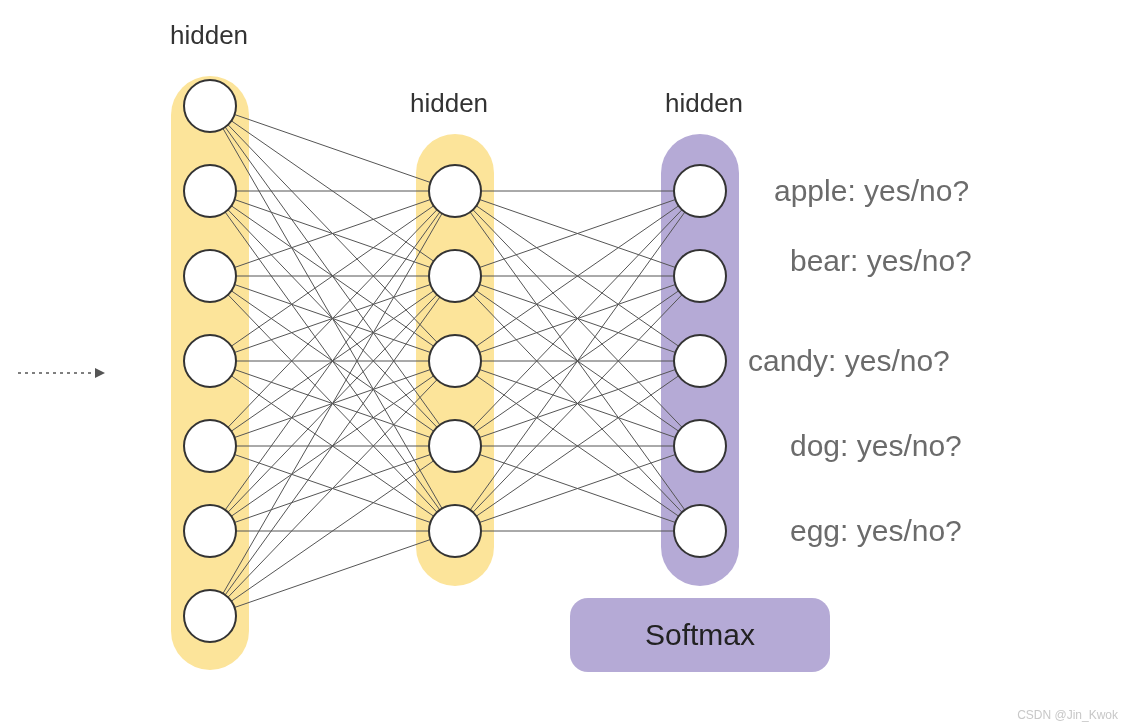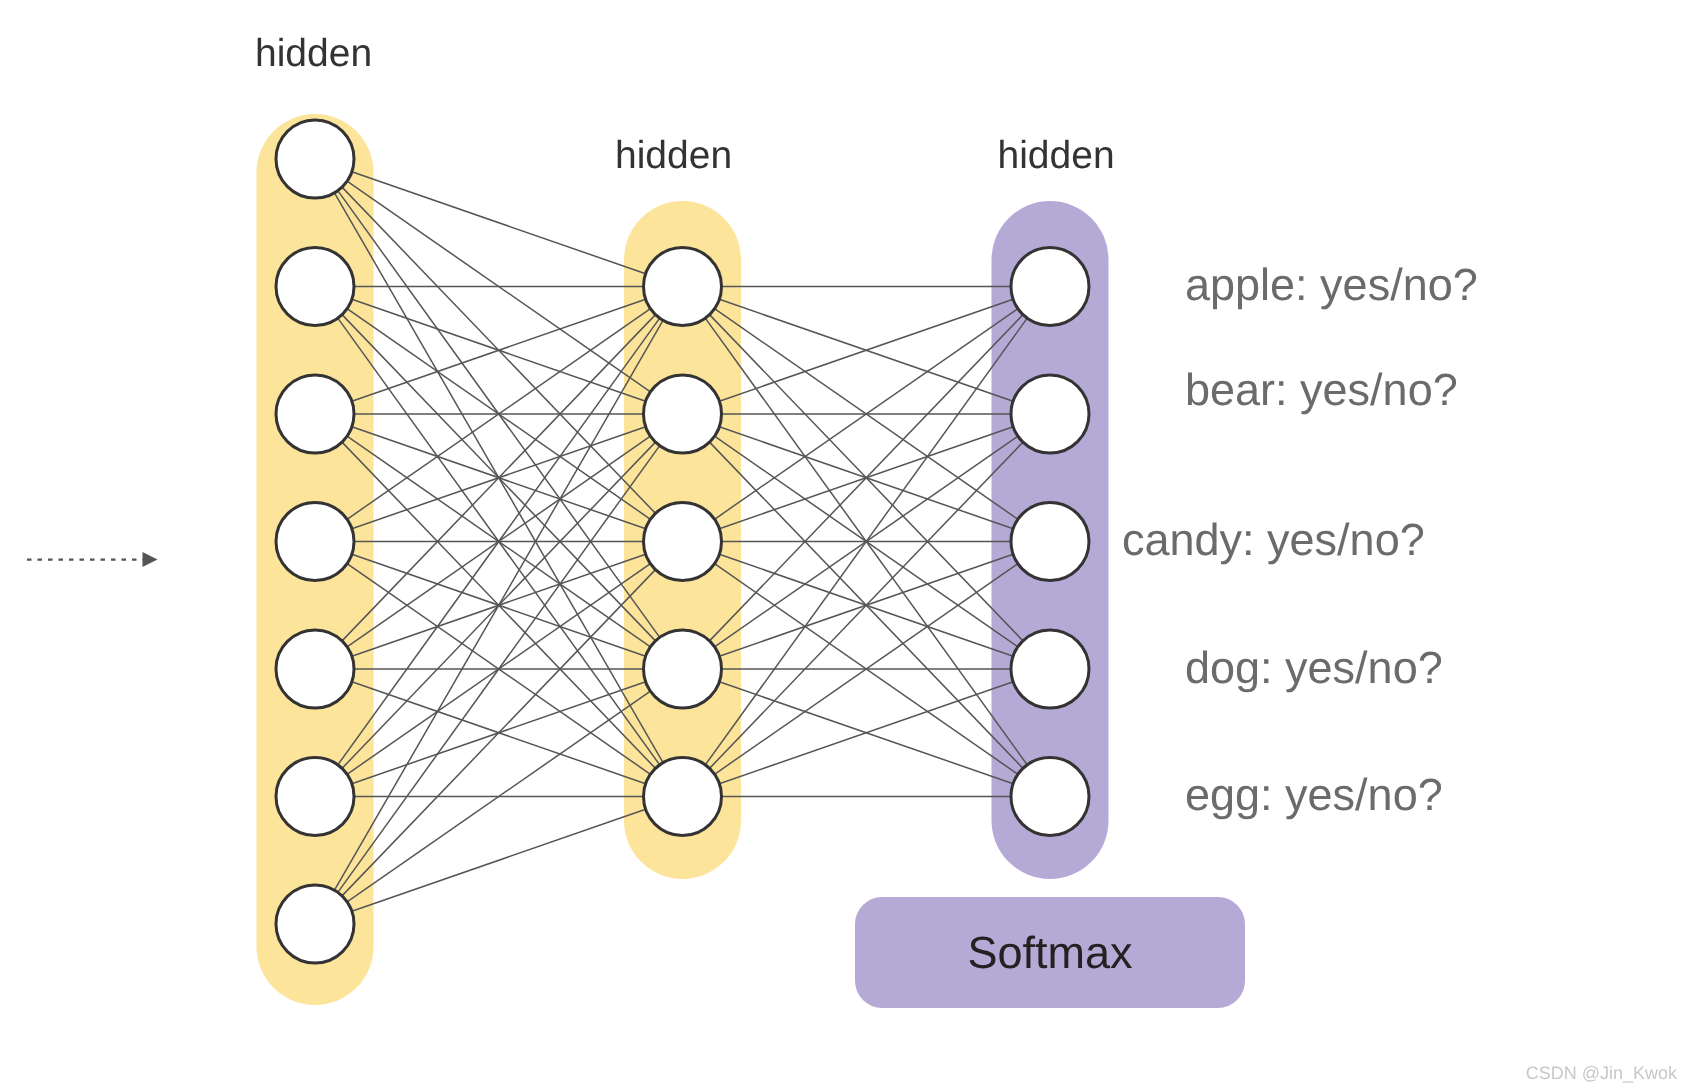--- a/index.html
+++ b/index.html
@@ -125,20 +125,20 @@
       <rect x="570" y="598" width="260" height="74" rx="18" ry="18" fill="#b5aad6"></rect>
       <text x="700" y="645" text-anchor="middle" font-size="30" fill="#222" font-family="Helvetica, Arial, sans-serif">Softmax</text>
       <line x1="18" y1="373" x2="97" y2="373" stroke="#555" stroke-width="1.5" stroke-dasharray="3 4"></line>
       <polygon points="105,373 95,368 95,378" fill="#555"></polygon>
     </svg>
 
 <div class="label" style="left:170px; top:20px;">hidden</div>
 <div class="label" style="left:410px; top:88px;">hidden</div>
 <div class="label" style="left:665px; top:88px;">hidden</div>
 
-<div class="output-label" style="left:790px; top:174px;text-align:center;">apple: yes/no?</div>
+<div class="output-label" style="left:774px; top:174px;text-align:center;">apple: yes/no?</div>
 <div class="output-label" style="left:790px; top:244px;">bear: yes/no?</div>
 <div class="output-label" style="left:748px; top:344px;">candy: yes/no?</div>
 <div class="output-label" style="left:790px; top:514px;">egg: yes/no?</div>
 <div class="output-label" style="left:790px; top:429px;">dog: yes/no?</div>
 
 <div class="watermark">CSDN @Jin_Kwok</div>
 </div>
 
 </body></html>

